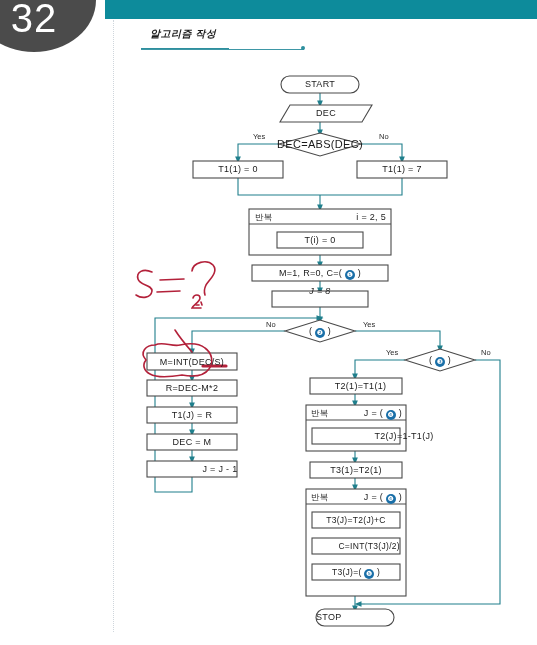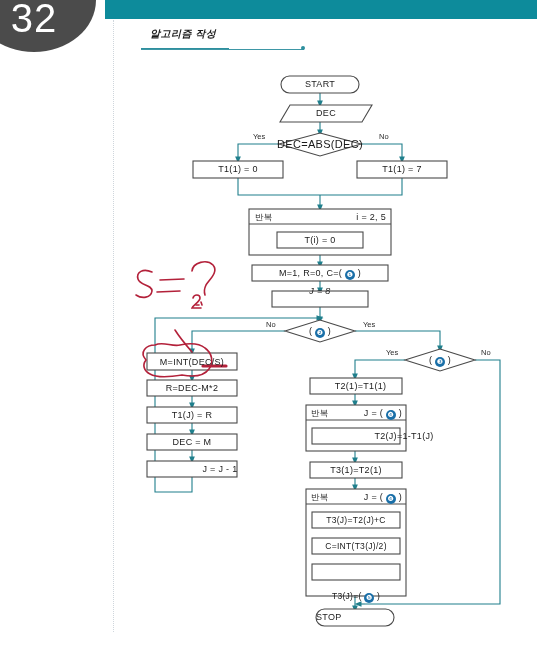--- a/index.html
+++ b/index.html
@@ -241,22 +241,22 @@
   <div class="nodetext ko" style="left:311px;top:408px;">반복</div>
   <div class="nodetext" style="left:340px;top:408px;width:62px;text-align:right;"><span>J  =  ( </span><span class="badge">❹</span><span> )</span></div>
   <div class="nodetext" style="left:312px;top:431px;width:88px;text-align:center;margin-left:48px;">T2(J)=1-T1(J)</div>
 
   <div class="nodetext" style="left:310px;top:465px;width:92px;text-align:center;">T3(1)=T2(1)</div>
 
   <div class="nodetext ko" style="left:311px;top:492px;">반복</div>
   <div class="nodetext" style="left:340px;top:492px;width:62px;text-align:right;"><span>J  =  ( </span><span class="badge">❹</span><span> )</span></div>
 
   <div class="nodetext" style="left:312px;top:515px;width:88px;text-align:center;font-size:8.5px;">T3(J)=T2(J)+C</div>
-  <div class="nodetext" style="left:312px;top:541px;width:88px;text-align:center;font-size:8.5px;">C=INT(T3(J)/2)</div>
-  <div class="nodetext" style="left:312px;top:567px;width:88px;text-align:center;font-size:8.5px;margin-top:24px;"><span>T3(J)=( </span><span class="badge">❺</span><span> )</span></div>
+  <div class="nodetext" style="left:312px;top:541px;width:88px;text-align:right;font-size:8.5px;">C=INT(T3(J)/2)</div>
+  <div class="nodetext" style="left:312px;top:567px;width:88px;text-align:center;font-size:8.5px;"><span>T3(J)=( </span><span class="badge">❺</span><span> )</span></div>
 
   <div class="nodetext" style="left:316px;top:612px;width:86px;text-align:left;">STOP</div>
 
   <div class="edgelbl" style="left:253px;top:132px;">Yes</div>
   <div class="edgelbl" style="left:379px;top:132px;">No</div>
   <div class="edgelbl" style="left:266px;top:320px;">No</div>
   <div class="edgelbl" style="left:363px;top:320px;">Yes</div>
   <div class="edgelbl" style="left:386px;top:348px;">Yes</div>
   <div class="edgelbl" style="left:481px;top:348px;">No</div>
 

